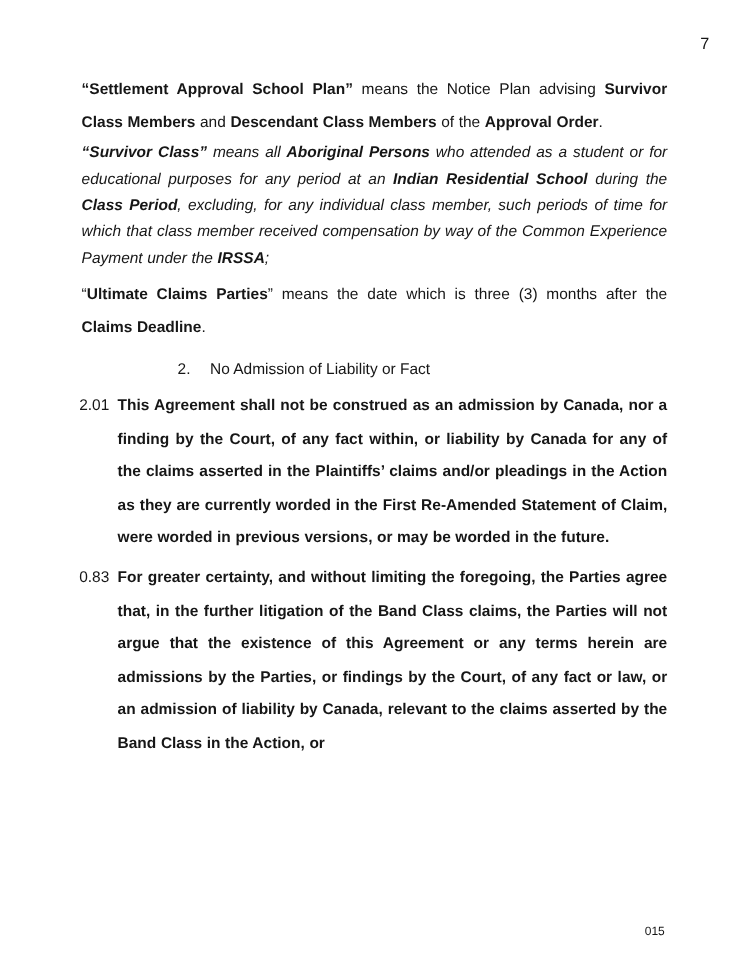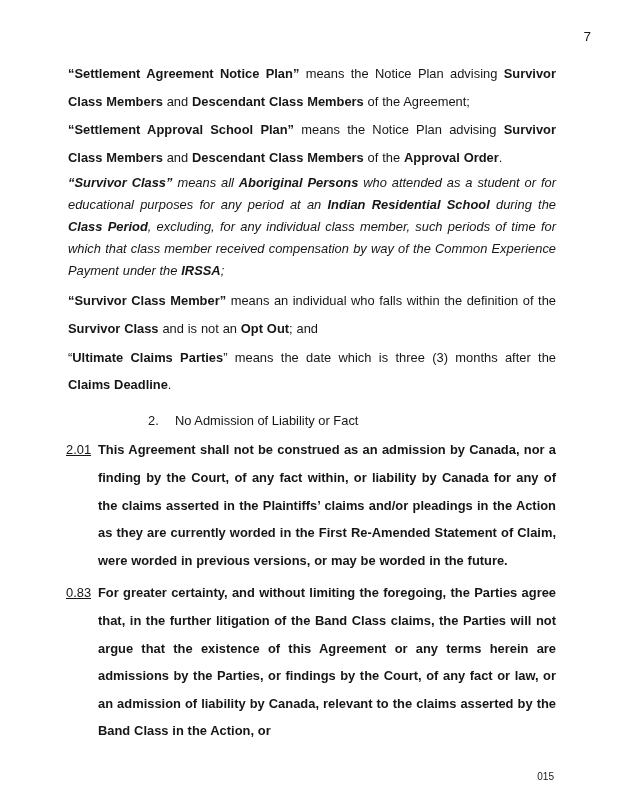--- a/index.html
+++ b/index.html
@@ -58,21 +58,20 @@
     position: relative;
     padding-left: 30px;
     margin: 0 0 5px 0;
   }
   .clause .cnum {
     position: absolute;
     left: -2px;
     top: 0;
     font-size: 12.9px;
     line-height: 27.6px;
-    text-decoration: underline;
   }
   .clause p.ctext {
     margin: 0;
     font-size: 12.9px;
     line-height: 27.6px;
     text-align: justify;
     text-align-last: left;
     word-spacing: 0.02em;
     font-weight: bold;
   }
@@ -87,27 +86,25 @@
 </head>
 <body>
 
 <div class="page">
 
   <div class="page-number">7</div>
 
   <div class="content">
 
 
-    <p class="def"><span class="b">“Settlement Agreement Notice Plan”</span><span> means the Notice Plan advising </span><span class="b">Survivor Class Members</span><span> and </span><span class="b">Descendant Class Members</span><span> of the Agreement;</span></p>
 
     <p class="def"><span class="b">“Settlement Approval School Plan”</span><span> means the Notice Plan advising </span><span class="b">Survivor Class Members</span><span> and </span><span class="b">Descendant Class Members</span><span> of the </span><span class="b">Approval Order</span><span>.</span></p>
 
     <p class="def tight"><span class="b">“Survivor Class”</span><span> means all </span><span class="b">Aboriginal Persons</span><span> who attended as a student or for educational purposes for any period at an </span><span class="b">Indian Residential School</span><span> during the </span><span class="b">Class Period</span><span>, excluding, for any individual class member, such periods of time for which that class member received compensation by way of the Common Experience Payment under the </span><span class="b">IRSSA</span><span>;</span></p>
 
-    <p class="def"><span class="b">“Survivor Class Member”</span><span> means an individual who falls within the definition of the </span><span class="b">Survivor Class</span><span> and is not an </span><span class="b">Opt Out</span><span>; and</span></p>
 
     <p class="def"><span>“</span><span class="b">Ultimate Claims Parties</span><span>” means the date which is three (3) months after the </span><span class="b">Claims Deadline</span><span>.</span></p>
 
     <div class="section-heading">
       <span class="hnum">2.</span><span>No Admission of Liability or Fact</span>
     </div>
 
     <div class="clause">
       <span class="cnum">2.01</span>
       <p class="ctext"><span>This Agreement shall not be construed as an admission by Canada, nor a finding by the Court, of any fact within, or liability by Canada for any of the claims asserted in the Plaintiffs’ claims and/or pleadings in the Action as they are currently worded in the First Re-Amended Statement of Claim, were worded in previous versions, or may be worded in the future.</span></p>

